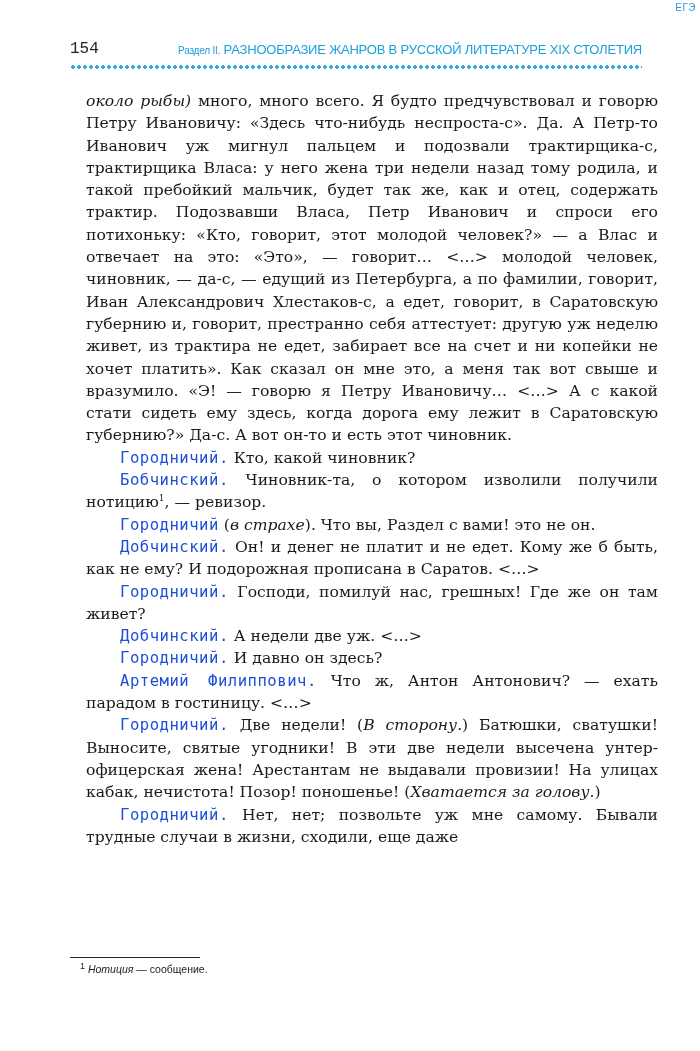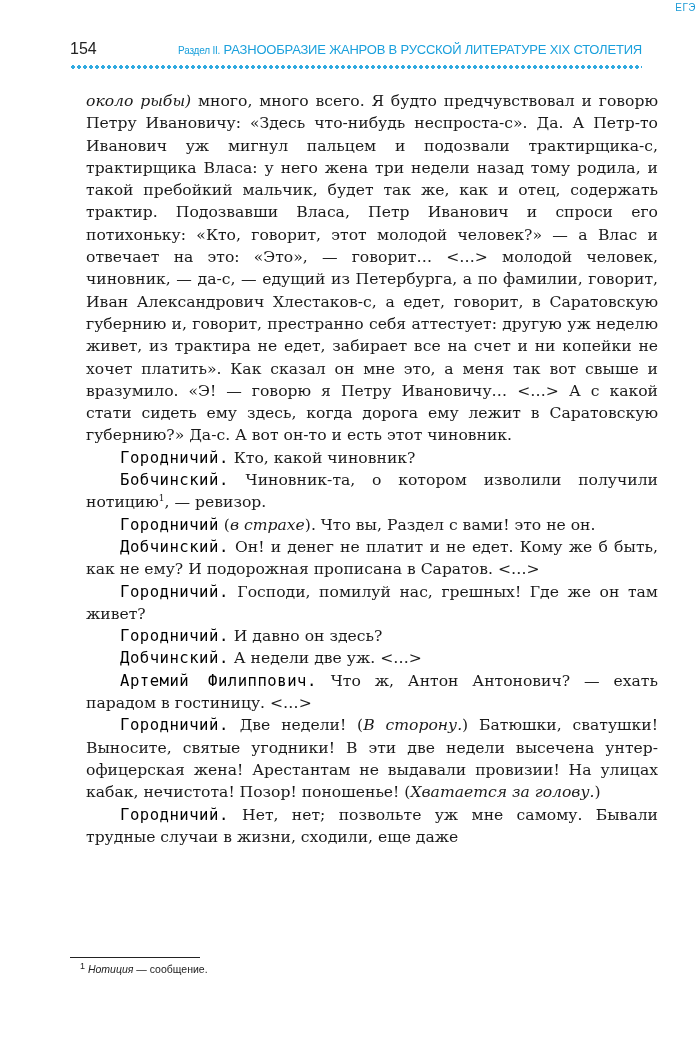--- a/index.html
+++ b/index.html
@@ -2,30 +2,30 @@
 <html><head>
 <meta charset="utf-8">
 <style>
   html, body { margin: 0; padding: 0; }
   body {
     width: 700px; height: 1051px; background: #ffffff; position: relative; overflow: hidden;
     font-family: "DejaVu Serif", serif; color: #1a1a1a;
   }
   .corner-mark { position: absolute; top: 2px; right: 4px; font-family: "Liberation Sans", sans-serif; font-size: 10px; color: #1a9ad6; letter-spacing: 0.5px; }
   .header { position: absolute; top: 40px; left: 70px; width: 572px; height: 20px; }
-  .page-number { position: absolute; left: 0; top: 0; font-family: Liberation Sans, sans-serif; font-size: 16px; color: #222; }
+  .page-number { position: absolute; left: 0; top: 0; font-family: Liberation Mono, monospace; font-size: 16px; color: #222; }
   .running-title { position: absolute; right: 0; top: 2px; font-family: "Liberation Sans", sans-serif; font-size: 13px; color: #1aa0dc; white-space: nowrap; letter-spacing: -0.2px; padding-left: 13px; }
   .running-title .small { font-size: 10px; }
   .ornament { position: absolute; top: 63px; left: 70px; width: 572px; height: 8px;
     background-image: radial-gradient(circle, #1aa0dc 1.6px, transparent 1.8px);
     background-size: 6px 6px; background-position: 0 1px; opacity: 0.9; }
   .content { position: absolute; top: 90px; left: 86px; width: 572px; font-size: 15.6px; line-height: 22.3px; text-align: justify; }
   .content p { margin: 0; }
   .content .indent { text-indent: 34px; }
-  .speaker { color: #000000; font-family: "DejaVu Sans Mono", monospace; letter-spacing: 0.5px; }
+  .speaker { color: #1d4ed8; font-family: "DejaVu Sans Mono", monospace; letter-spacing: 0.5px; }
   .it { font-style: italic; }
   .fn-rule { position: absolute; top: 957px; left: 70px; width: 130px; height: 1px; background: #222; }
   .footnote { position: absolute; top: 963px; left: 80px; font-family: "Liberation Sans", sans-serif; font-size: 10.5px; color: #222; }
   .footnote .it { font-style: italic; }
   sup { font-size: 9px; line-height: 0; }
 </style>
 </head>
 <body>
 
 <div class="corner-mark">ЕГЭ</div>
@@ -43,23 +43,23 @@
 
   <p class="indent"><span class="speaker">Бобчинский.</span><span> Чиновник-та, о котором изволили получили нотицию</span><sup>1</sup><span>, — ревизор.</span></p>
 
   <p class="indent"><span class="speaker">Городничий</span><span> (</span><span class="it">в страхе</span><span>). Что вы, Раздел с вами! это не он.</span></p>
 
   <p class="indent"><span class="speaker">Добчинский.</span><span> Он! и денег не платит и не едет. Кому же б быть, как не ему? И подорожная прописана в Саратов. &lt;…&gt;</span></p>
 
   <p class="indent"><span class="speaker">Городничий.</span><span> Господи, помилуй нас, грешных! Где же он там живет?</span></p>
 
 
+  <p class="indent"><span class="speaker">Добчинский.</span><span> А недели две уж. &lt;…&gt;</span></p>
+
   <p class="indent"><span class="speaker">Городничий.</span><span> И давно он здесь?</span></p>
-
-  <p class="indent"><span class="speaker">Добчинский.</span><span> А недели две уж. &lt;…&gt;</span></p>
 
   <p class="indent"><span class="speaker">Артемий Филиппович.</span><span> Что ж, Антон Антонович? — ехать парадом в гостиницу. &lt;…&gt;</span></p>
 
   <p class="indent"><span class="speaker">Городничий.</span><span> Две недели! (</span><span class="it">В сторону.</span><span>) Батюшки, сватушки! Выносите, святые угодники! В эти две недели высечена унтер-офицерская жена! Арестантам не выдавали провизии! На улицах кабак, нечистота! Позор! поношенье! (</span><span class="it">Хватается за голову.</span><span>)</span></p>
 
   <p class="indent"><span class="speaker">Городничий.</span><span> Нет, нет; позвольте уж мне самому. Бывали трудные случаи в жизни, сходили, еще даже</span></p>
 </div>
 
 <div class="fn-rule"></div>
 <div class="footnote"><sup>1</sup> <span class="it">Нотиция</span><span> — сообщение.</span></div>

